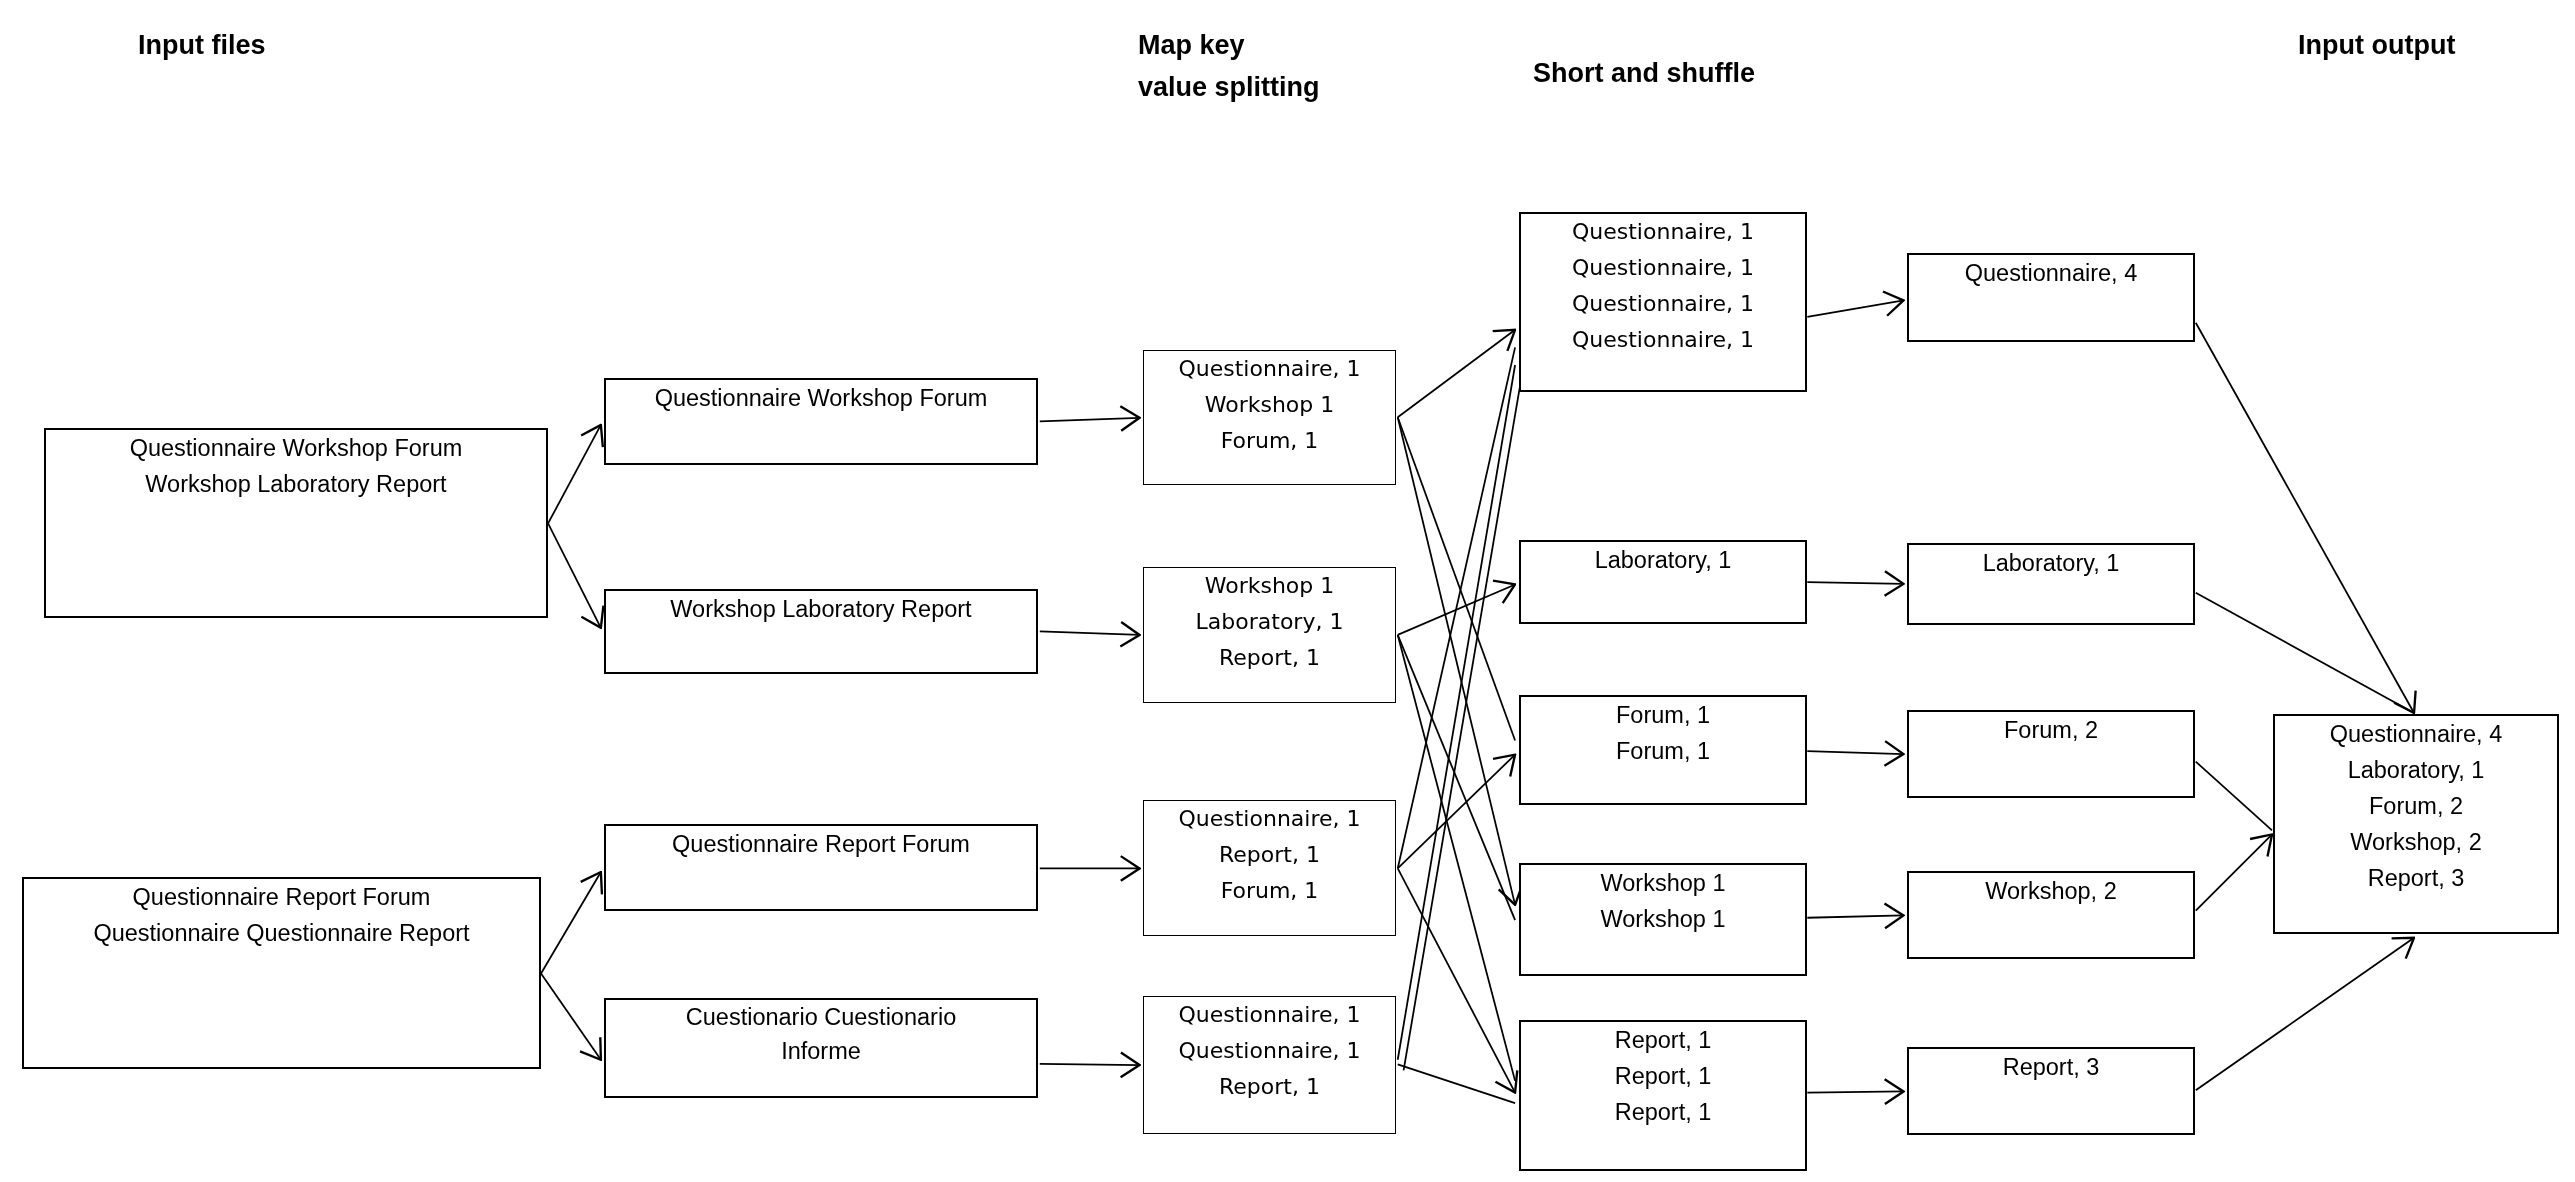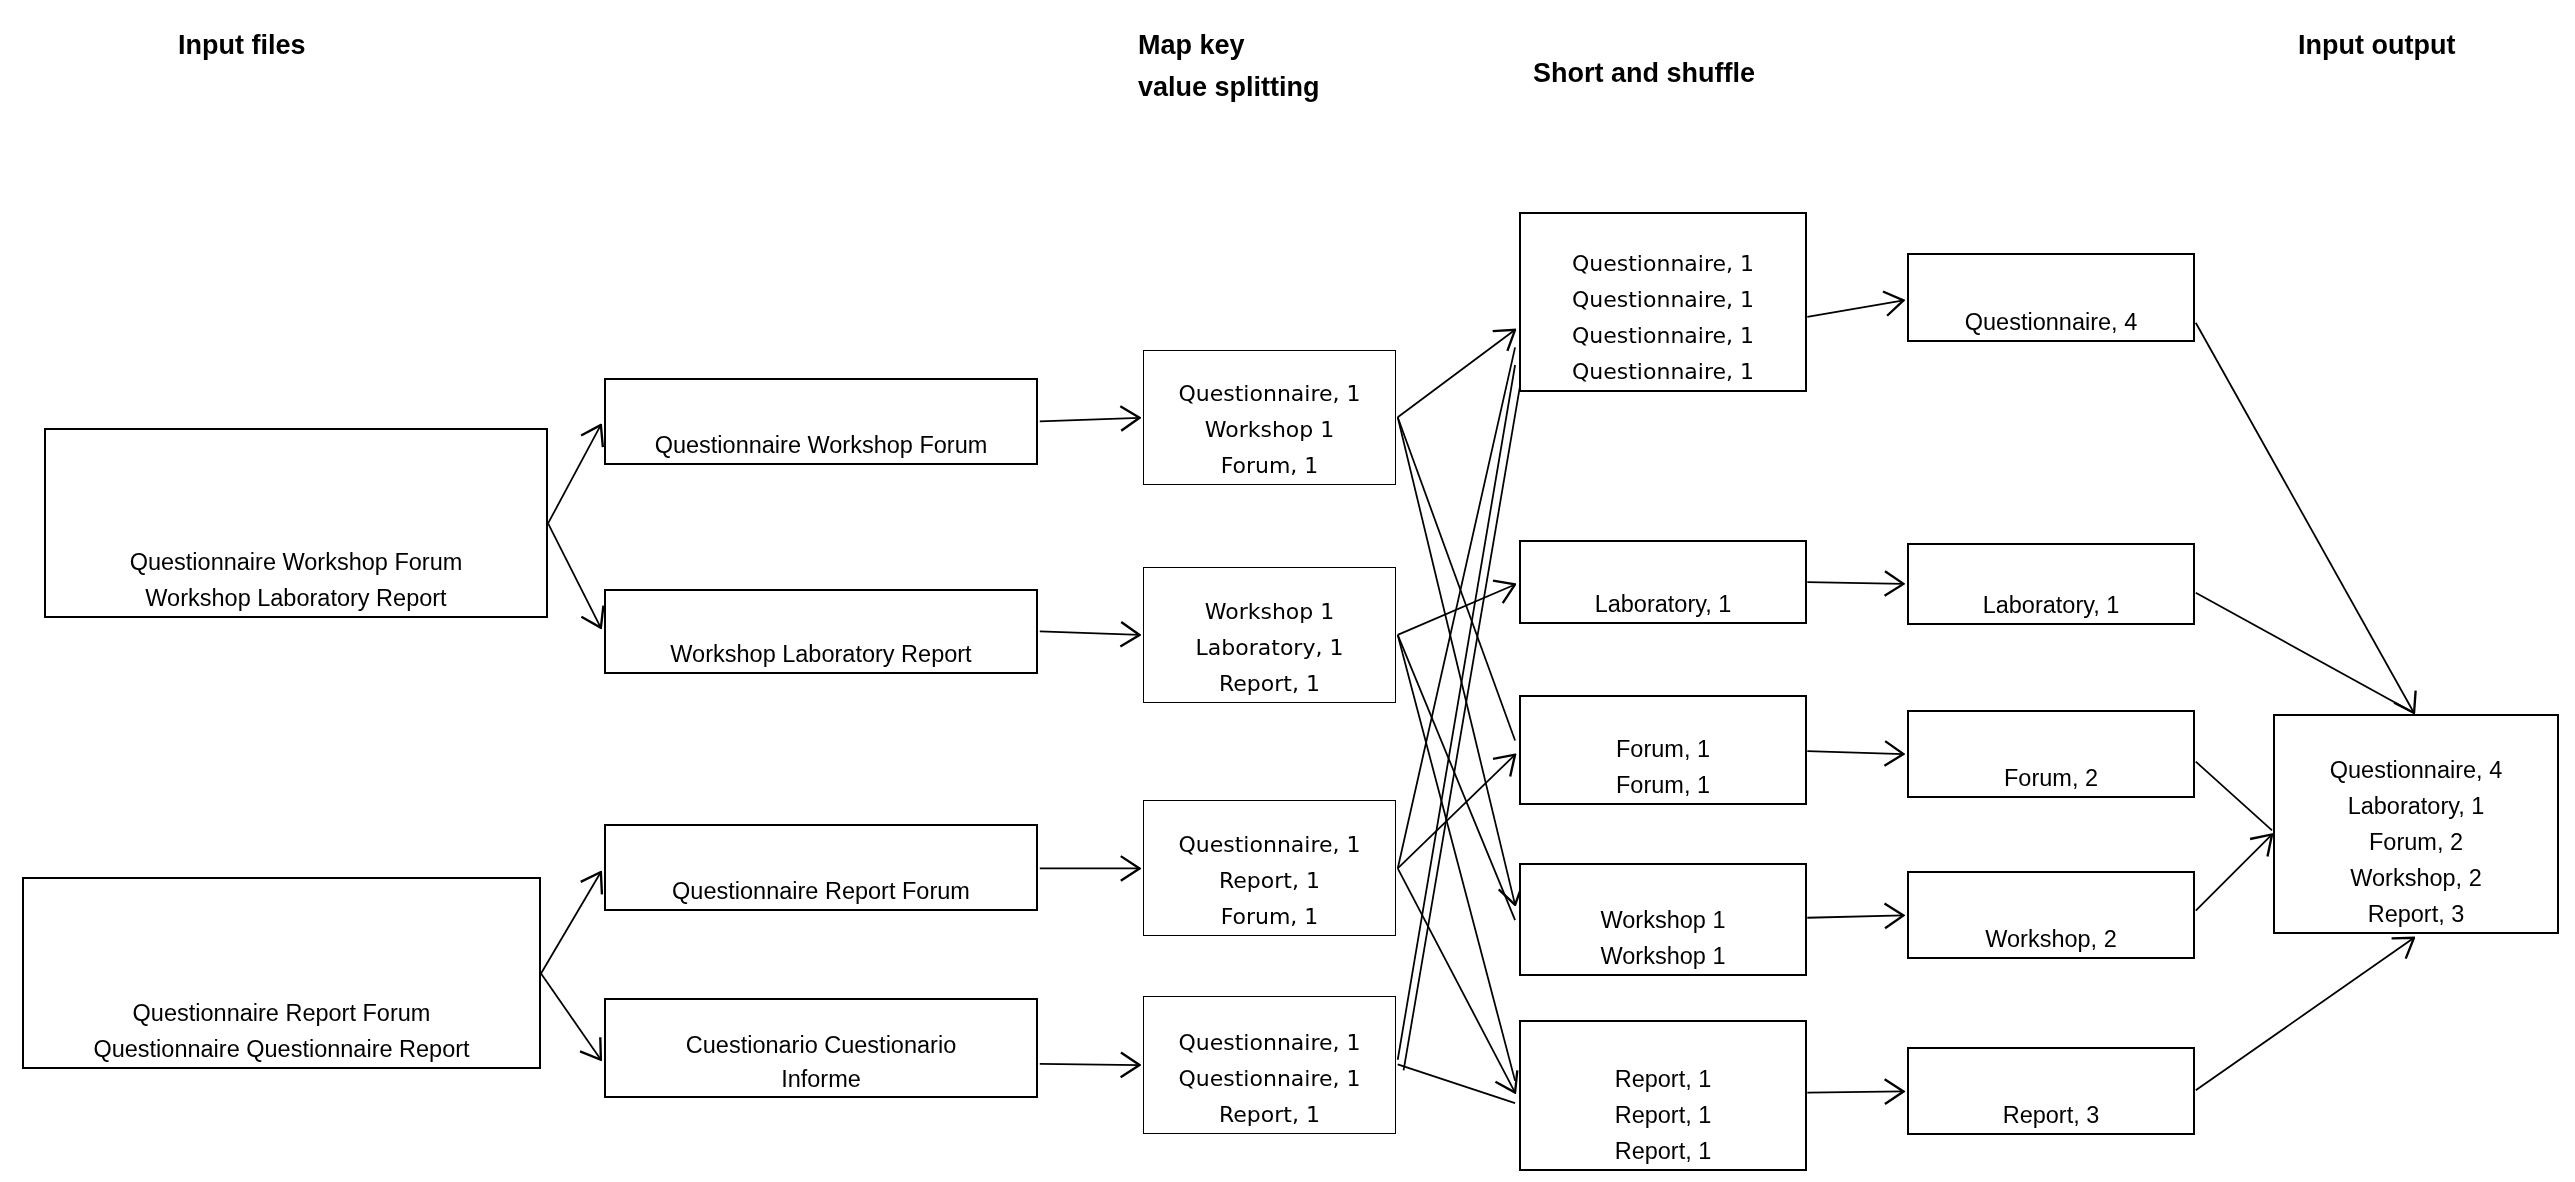--- a/index.html
+++ b/index.html
@@ -20,21 +20,21 @@
     line-height: 42px;
     white-space: pre-line;
     z-index: 3;
   }
   .box {
     position: absolute;
     box-sizing: border-box;
     border: 2.3px solid #000000;
     background: #ffffff;
     display: flex;
-    align-items: flex-end;
+    align-items: flex-start;
     justify-content: center;
     text-align: center;
     white-space: pre-line;
     font-size: 23.5px;
     line-height: 36px;
     z-index: 2;
   }
   .box > span { display: block; width: 100%; }
   .split { border-width: 1.8px; }
   .wide { font-family: "DejaVu Sans", sans-serif; font-size: 22px; }
@@ -86,21 +86,21 @@
     <line x1="3080" y1="1564" x2="3244" y2="1560" marker-end="url(#arw)"></line>
     <line x1="3080" y1="1862" x2="3244" y2="1860" marker-end="url(#arw)"></line>
 
     <line x1="3742" y1="550" x2="4114" y2="1215" marker-end="url(#arw)"></line>
     <line x1="3742" y1="1010" x2="4114" y2="1215"></line>
     <line x1="3742" y1="1298" x2="3872" y2="1415"></line>
     <line x1="3742" y1="1552" x2="3872" y2="1422" marker-end="url(#arw)"></line>
     <line x1="3742" y1="1858" x2="4114" y2="1598" marker-end="url(#arw)"></line>
   </svg>
 
-  <div class="hdr" style="left:138px;  top:23.5px;margin-left:40px;">Input files</div>
+  <div class="hdr" style="left:138px;  top:23.5px;">Input files</div>
   <div class="hdr" style="left:1138px; top:24px;">Map key
 value splitting</div>
   <div class="hdr" style="left:1533px; top:23.5px;margin-top:28px;">Short and shuffle</div>
   <div class="hdr" style="left:2298px; top:23.5px;">Input output</div>
 
   <div class="box" style="left:44px; top:428px; width:504px; height:190px;">
     <span>Questionnaire Workshop Forum
 Workshop Laboratory Report</span>
   </div>
   <div class="box" style="left:22px; top:877px; width:519px; height:192px;">

